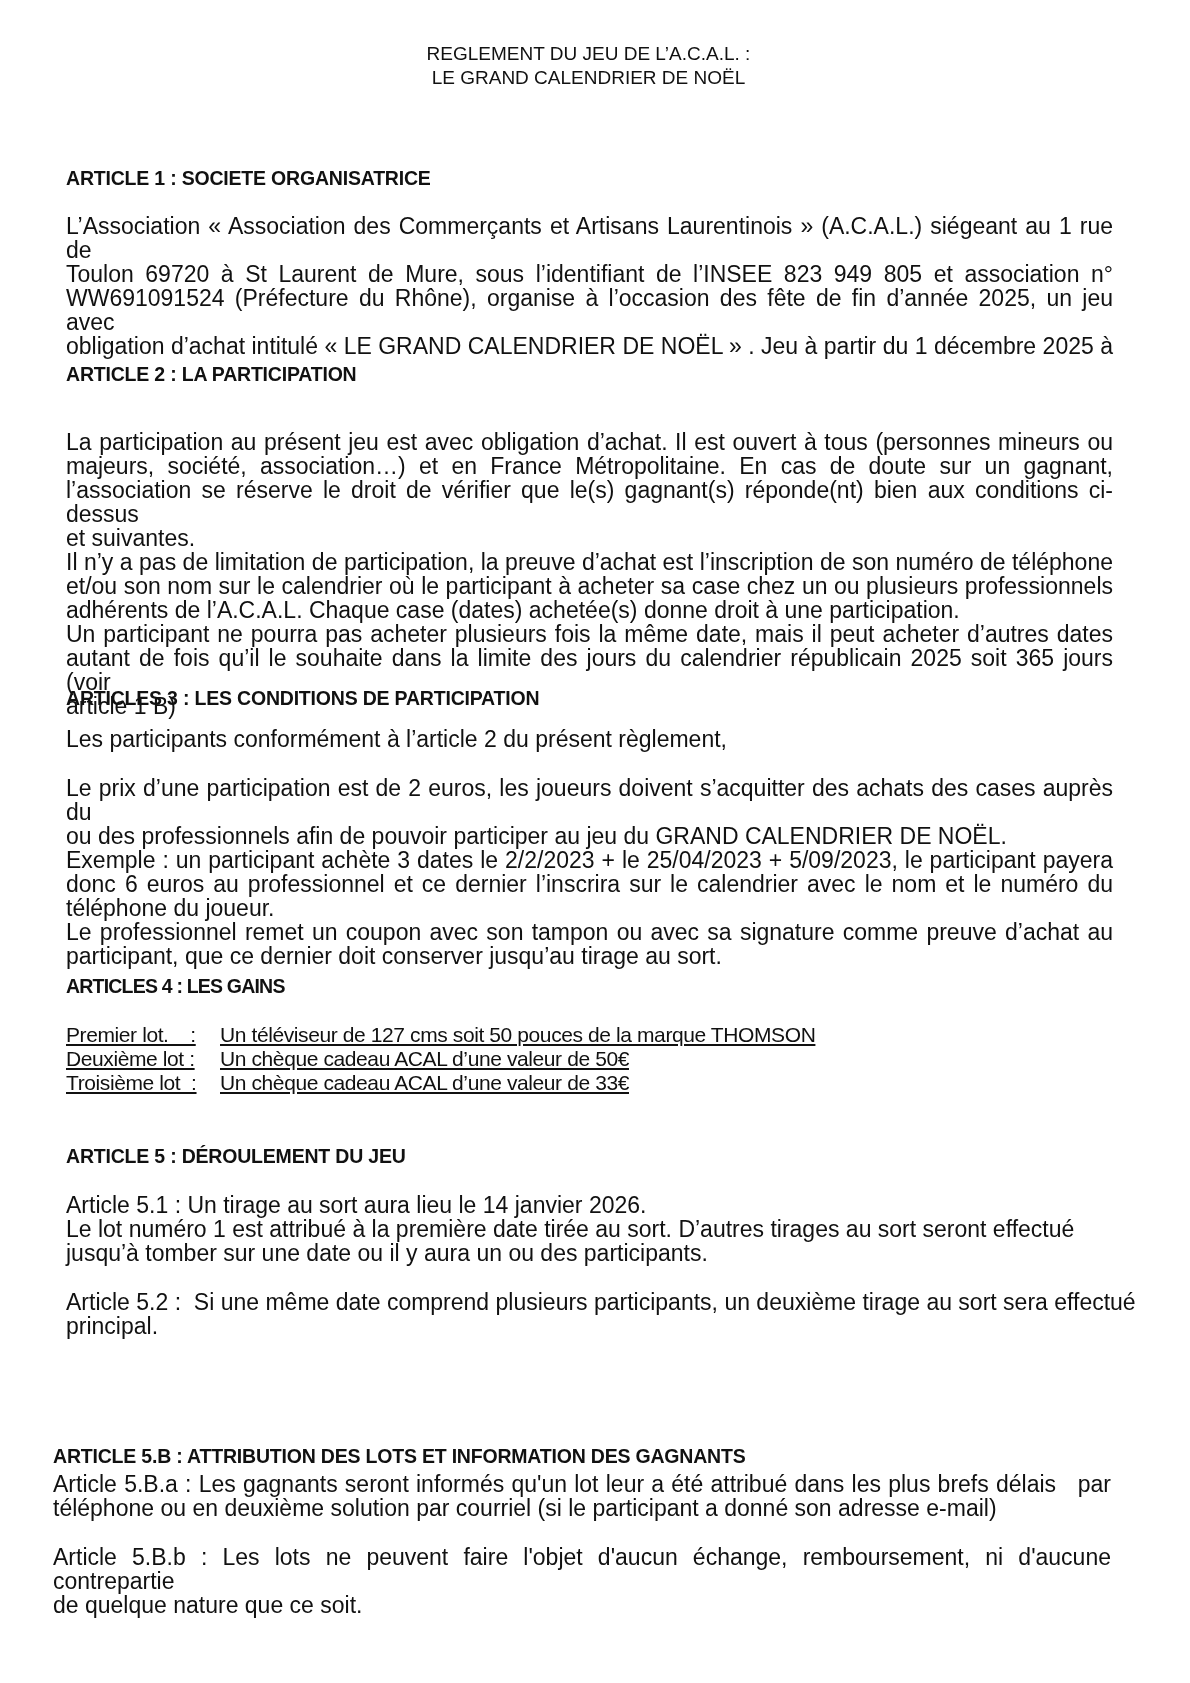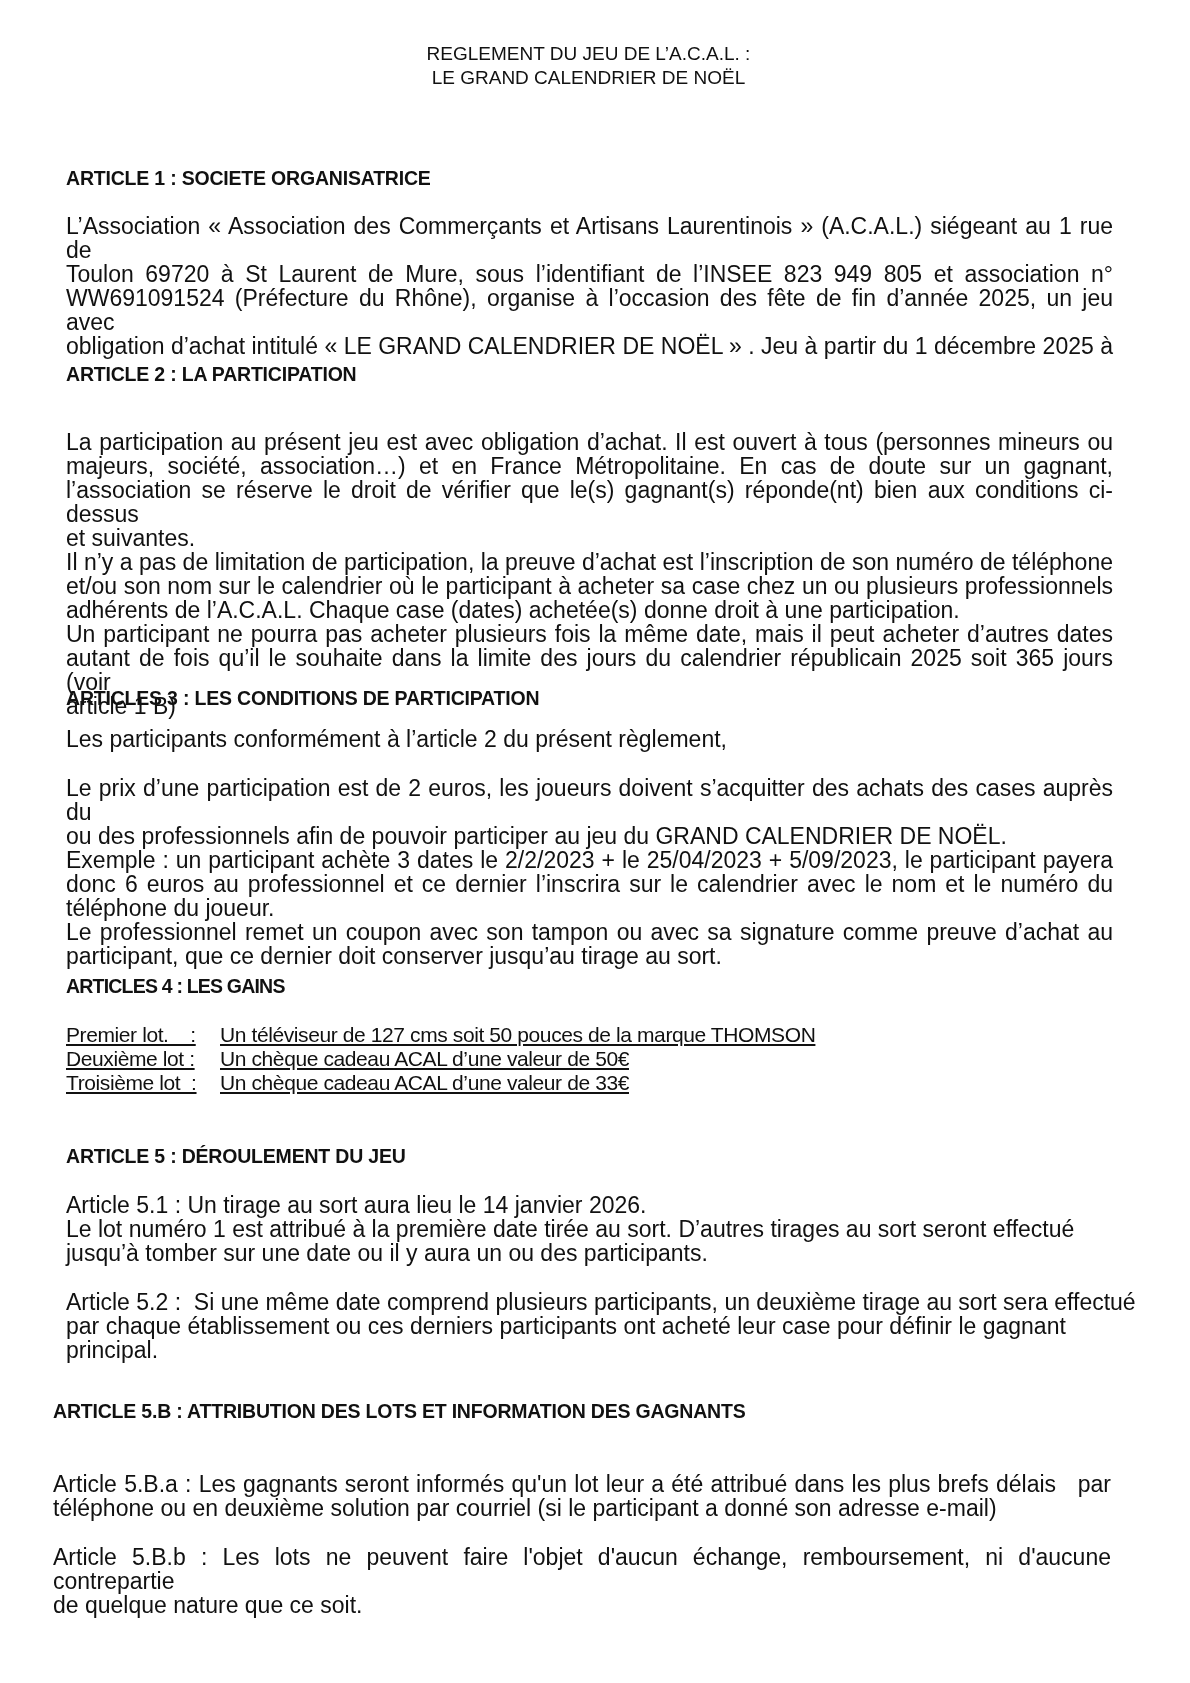--- a/index.html
+++ b/index.html
@@ -75,25 +75,24 @@
 </div>
 
 <div class="h" style="left:66px; top:1144px;">ARTICLE 5 : DÉROULEMENT DU JEU</div>
 <div class="p" style="left:66px; top:1193px;">
   <span class="ln">Article 5.1 : Un tirage au sort aura lieu le 14 janvier 2026.</span>
   <span class="ln">Le lot numéro 1 est attribué à la première date tirée au sort. D’autres tirages au sort seront effectué</span>
   <span class="ln">jusqu’à tomber sur une date ou il y aura un ou des participants.</span>
 </div>
 <div class="p" style="left:66px; top:1290px;">
   <span class="ln" style="white-space:pre;">Article 5.2 :  Si une même date comprend plusieurs participants, un deuxième tirage au sort sera effectué</span>
-  <span class="ln">par chaque établissement ou ces derniers participants ont acheté leur case pour définir le gagnant</span>
   <span class="ln">principal.</span>
 </div>
 
-<div class="h" style="left:53px; top:1399px;">ARTICLE 5.B : ATTRIBUTION DES LOTS ET INFORMATION DES GAGNANTS</div>
+<div class="h" style="left:53px; top:1444px;">ARTICLE 5.B : ATTRIBUTION DES LOTS ET INFORMATION DES GAGNANTS</div>
 <div class="p" style="left:53px; top:1472px; width:1058px;">
   <span class="jl" style="white-space:pre-wrap;">Article 5.B.a : Les gagnants seront informés qu'un lot leur a été attribué dans les plus brefs délais   par</span>
   <span class="ln">téléphone ou en deuxième solution par courriel (si le participant a donné son adresse e-mail)</span>
 </div>
 <div class="p" style="left:53px; top:1545px; width:1058px;">
   <span class="jl">Article 5.B.b : Les lots ne peuvent faire l'objet d'aucun échange, remboursement, ni d'aucune contrepartie</span>
   <span class="ln">de quelque nature que ce soit.</span>
 </div>
 
 </body></html>

